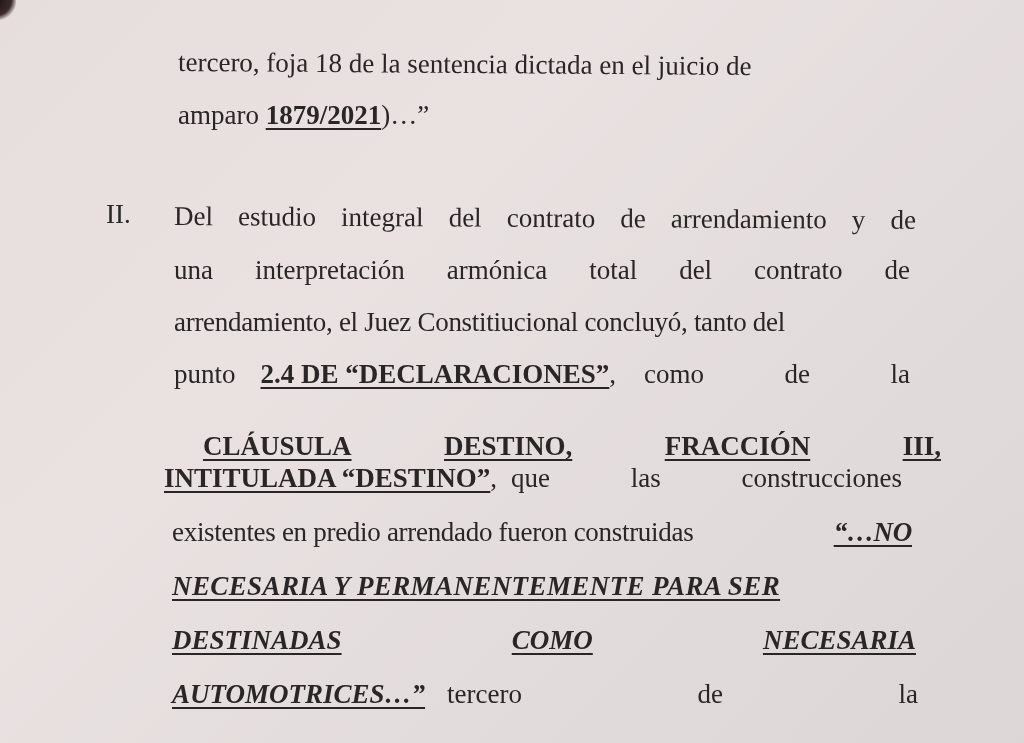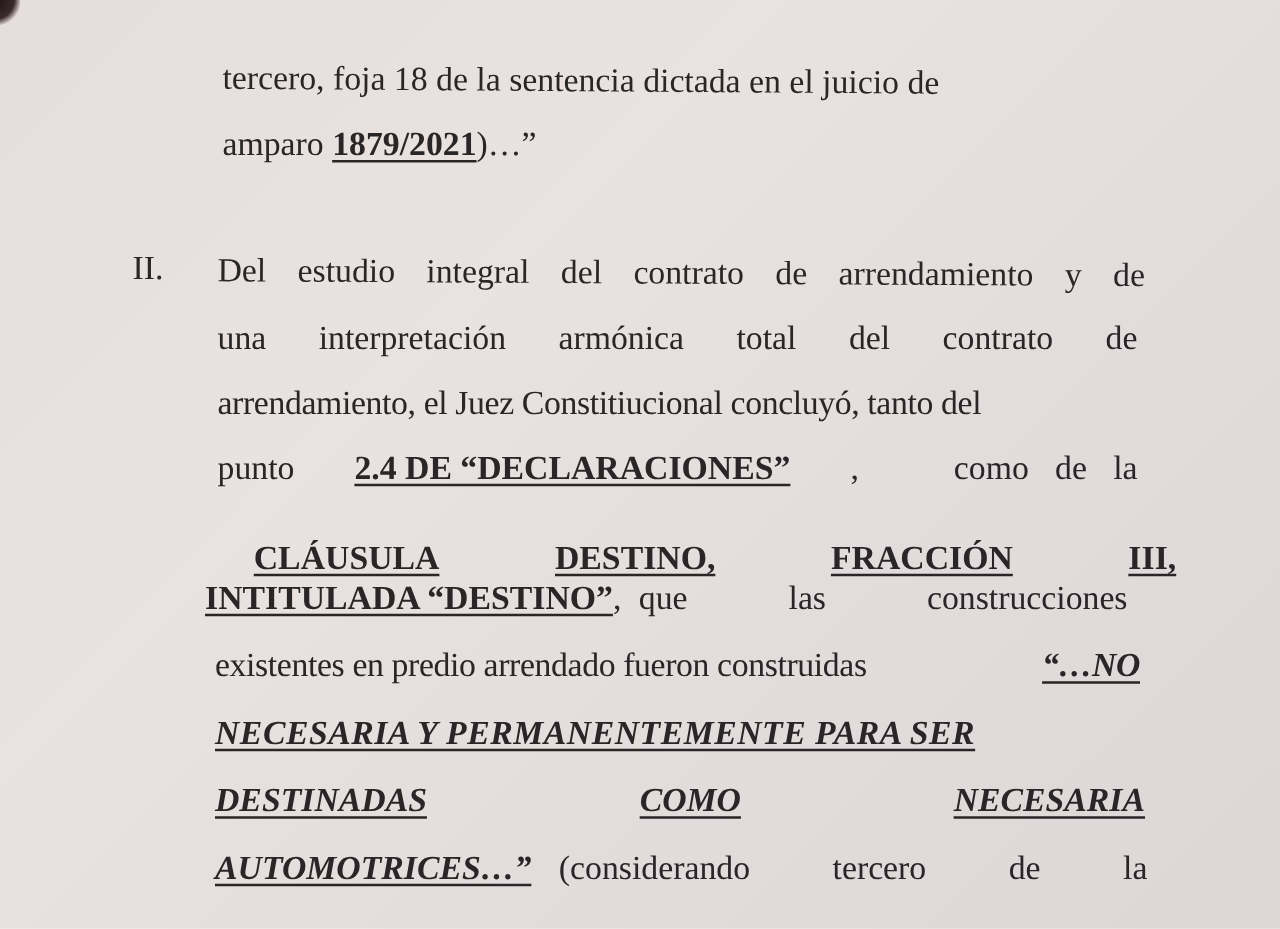--- a/index.html
+++ b/index.html
@@ -92,23 +92,23 @@
     <span>total</span>
     <span>del</span>
     <span>contrato</span>
     <span>de</span>
   </div>
 
   <div class="line" style="left:174px; top:306px; width:736px; letter-spacing:-0.3px;">
     <span>arrendamiento, el Juez Constitiucional concluyó, tanto del</span>
   </div>
 
-  <div class="line" style="left:174px; top:358px; width:736px; display:flex; align-items:center;gap:48px;">
+  <div class="line" style="left:174px; top:358px; width:736px; display:flex; align-items:center;">
     <span>punto</span>
-    <span class="b u" style="margin-left:0;">2.4 DE “DECLARACIONES”</span>
+    <span class="b u" style="margin-left:25px;">2.4 DE “DECLARACIONES”</span>
     <span>,</span>
     <span style="flex:1; display:flex; justify-content:space-between; margin-left:28px;">
       <span>como</span>
       <span>de</span>
       <span>la</span>
     </span>
   </div>
 
   <div class="line justify b u" style="left:172px; top:430px; width:738px;margin-left:31px;">
     <span>CLÁUSULA</span>
@@ -138,20 +138,19 @@
 
   <div class="line justify b i u" style="left:172px; top:624px; width:744px;">
     <span>DESTINADAS</span>
     <span>COMO</span>
     <span>NECESARIA</span>
   </div>
 
   <div class="line" style="left:172px; top:678px; width:746px; display:flex; align-items:baseline;">
     <span class="b i u">AUTOMOTRICES…”</span>
     <span style="flex:1; display:flex; justify-content:space-between; margin-left:22px;">
-      <span>(considerando</span>
       <span>tercero</span>
       <span>de</span>
       <span>la</span>
     </span>
   </div>
 
 </div>
 
 </body></html>

